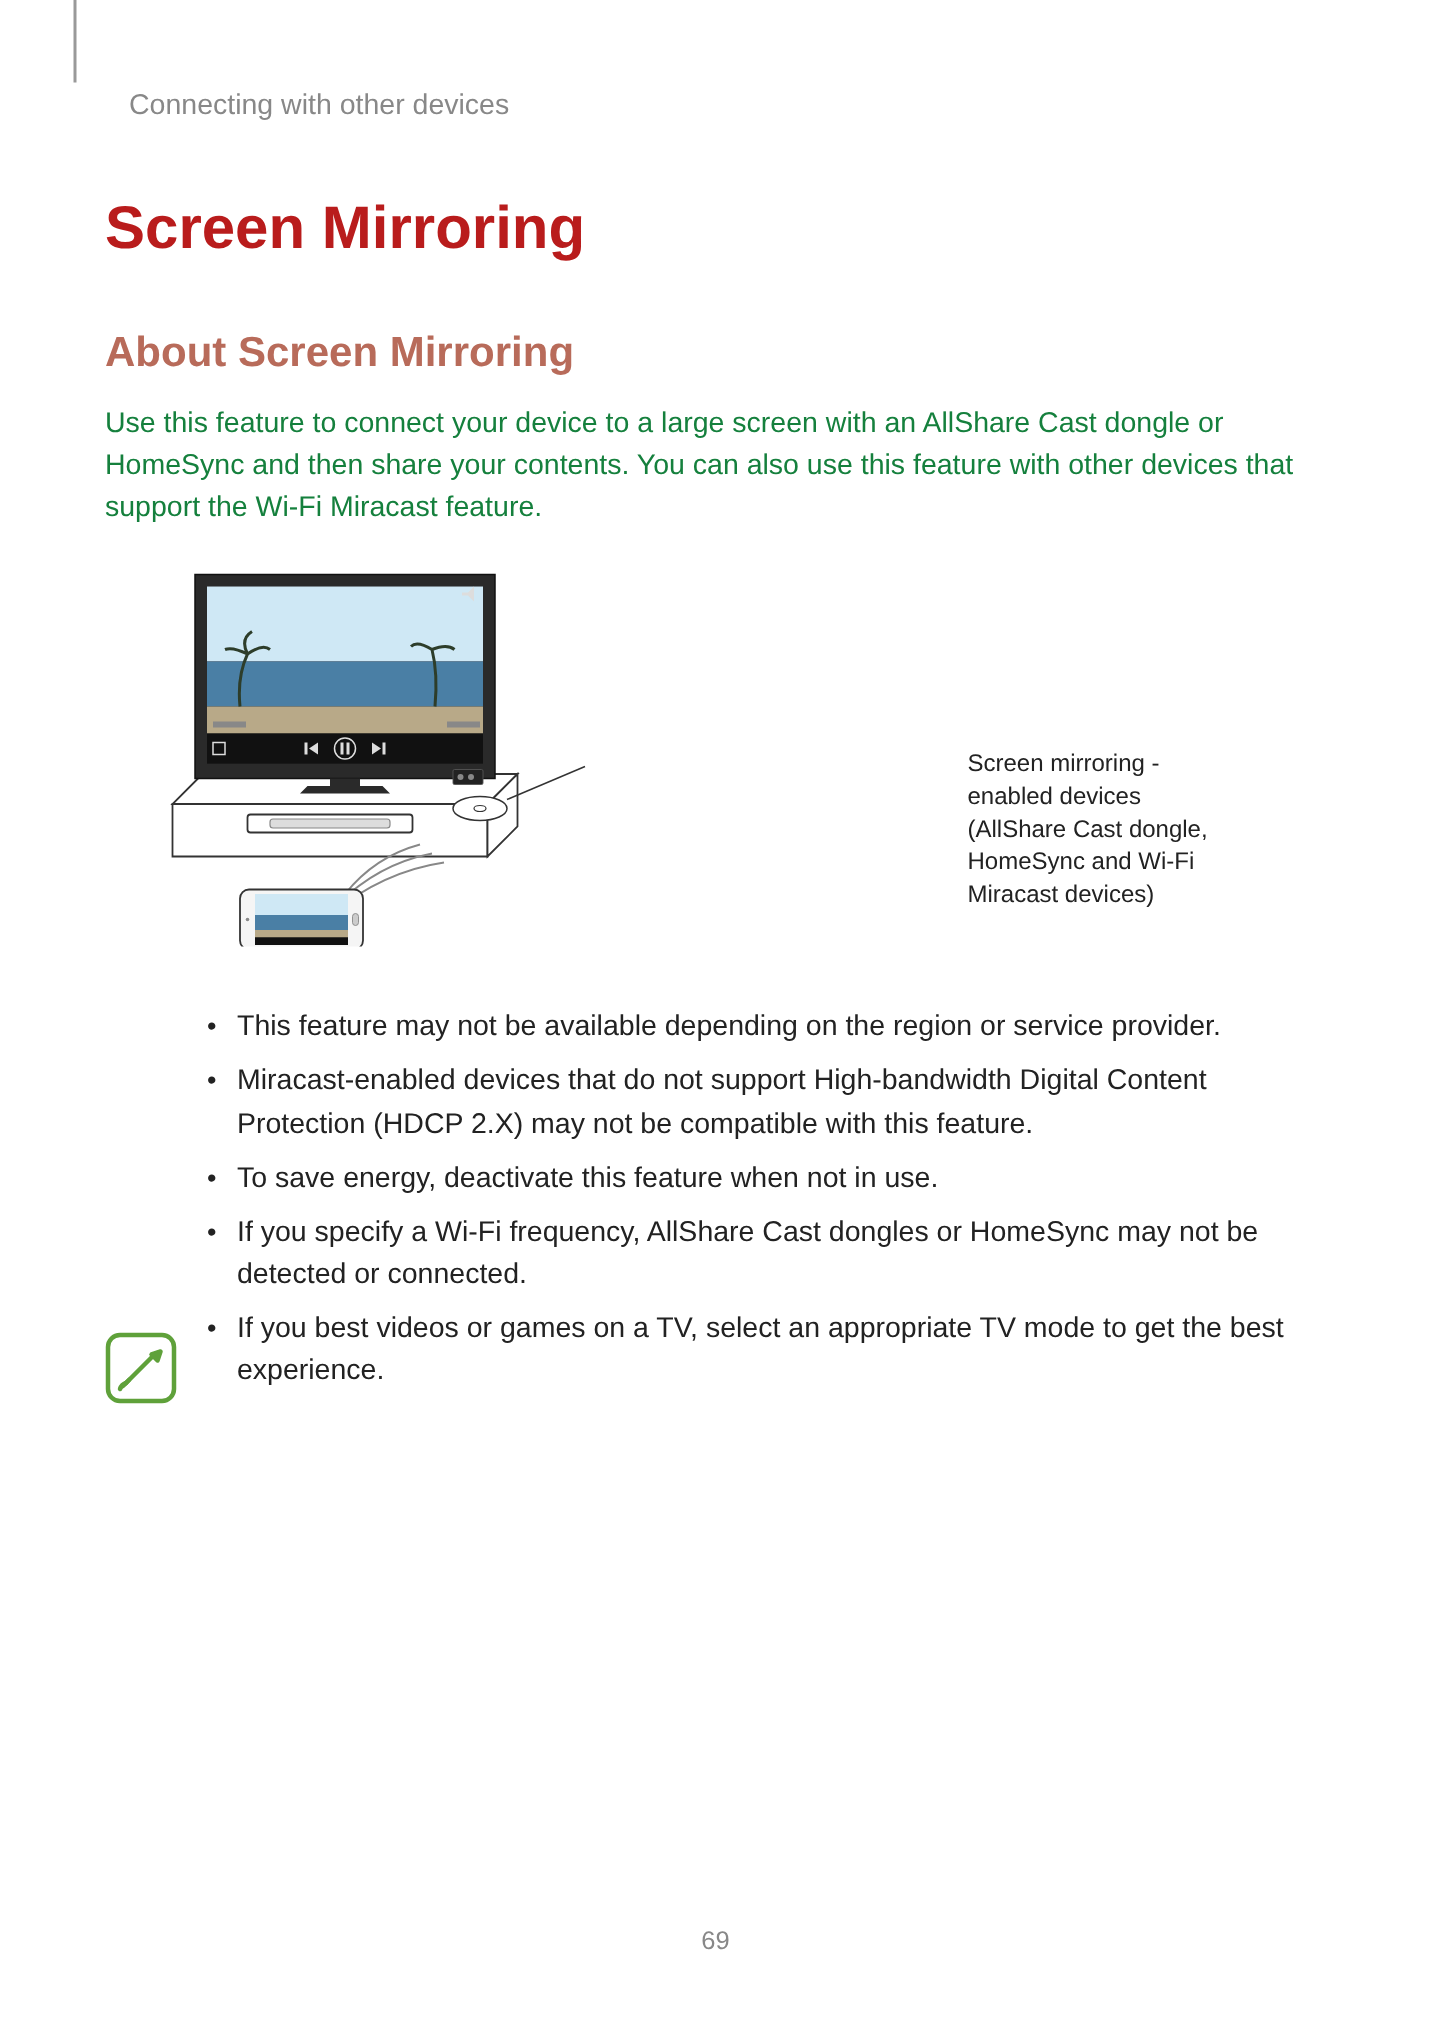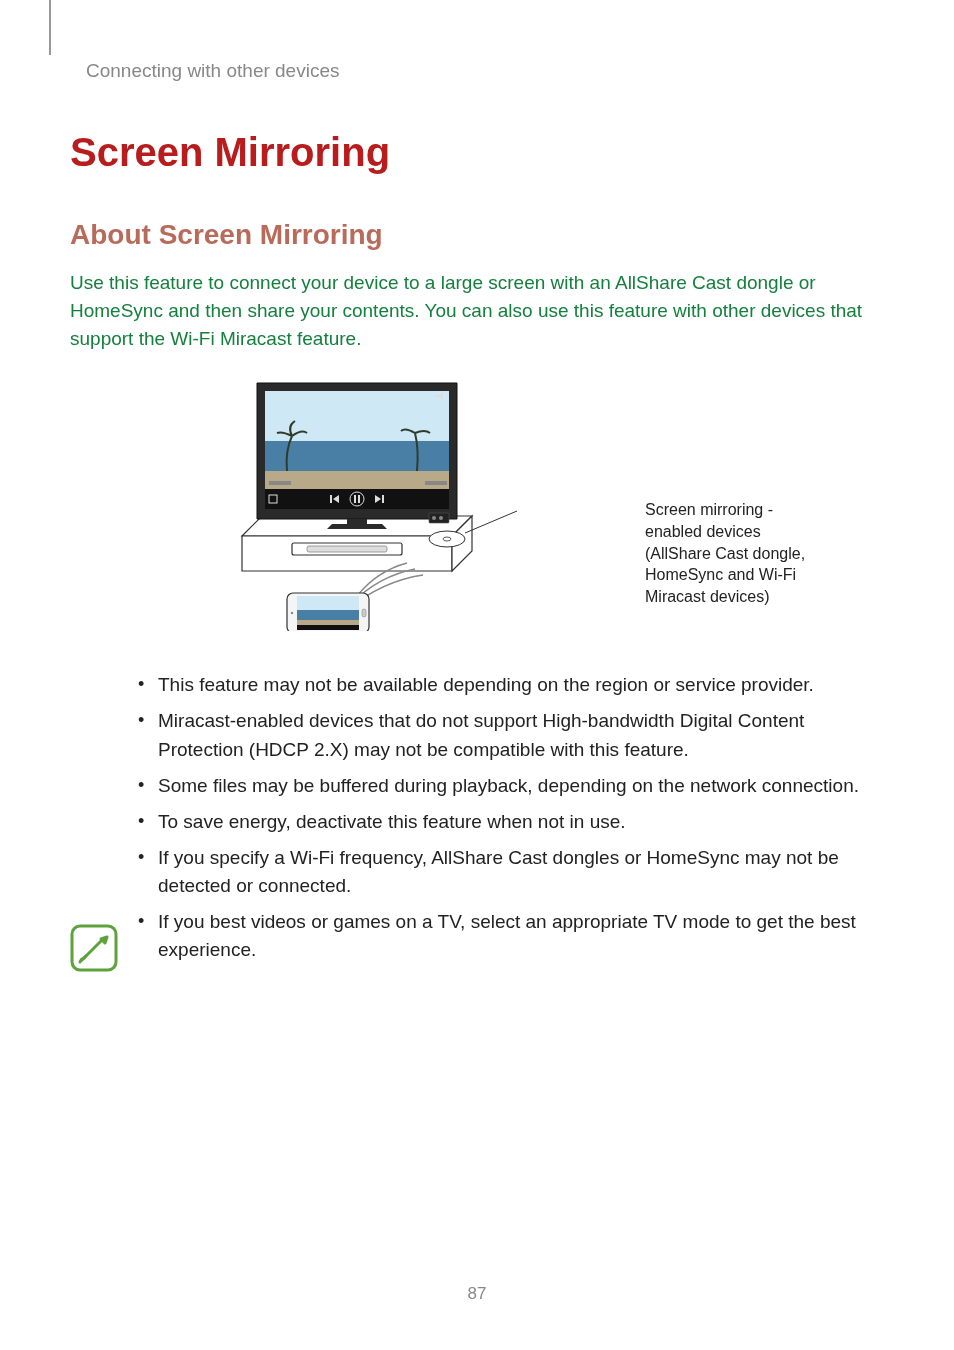--- a/index.html
+++ b/index.html
@@ -44,21 +44,21 @@
     margin-bottom: 18px;
   }
   .intro {
     font-size: 19px;
     line-height: 1.48;
     color: #15803d;
     margin-bottom: 18px;
   }
   .figure-wrap {
     display: flex;
-    justify-content: center;
+    justify-content: flex-start;
     align-items: flex-start;
     margin: 10px 0 30px 0;
     position: relative;
     height: 270px;
   }
   .figure {
     position: relative;
     width: 560px;
     height: 260px;
   }
@@ -216,21 +216,20 @@
           <path d="M 14 34 L 32 16"></path>
           <path d="M 31 15 L 37 13 L 35 19 Z" fill="#5fa13a"></path>
           <path d="M 12 36 L 16 32"></path>
           <path d="M 10 38 Q 11 35 14 34"></path>
         </g>
       </svg>
     </div>
     <ul class="note-list">
       <li>This feature may not be available depending on the region or service provider.</li>
       <li>Miracast-enabled devices that do not support High-bandwidth Digital Content Protection (HDCP 2.X) may not be compatible with this feature.</li>
-      <li>Some files may be buffered during playback, depending on the network connection.</li>
       <li>To save energy, deactivate this feature when not in use.</li>
       <li>If you specify a Wi-Fi frequency, AllShare Cast dongles or HomeSync may not be detected or connected.</li>
       <li>If you best videos or games on a TV, select an appropriate TV mode to get the best experience.</li>
     </ul>
   </div>
 
-  <div class="page-number">87</div>
+  <div class="page-number">69</div>
 </div>
 
 </body></html>

